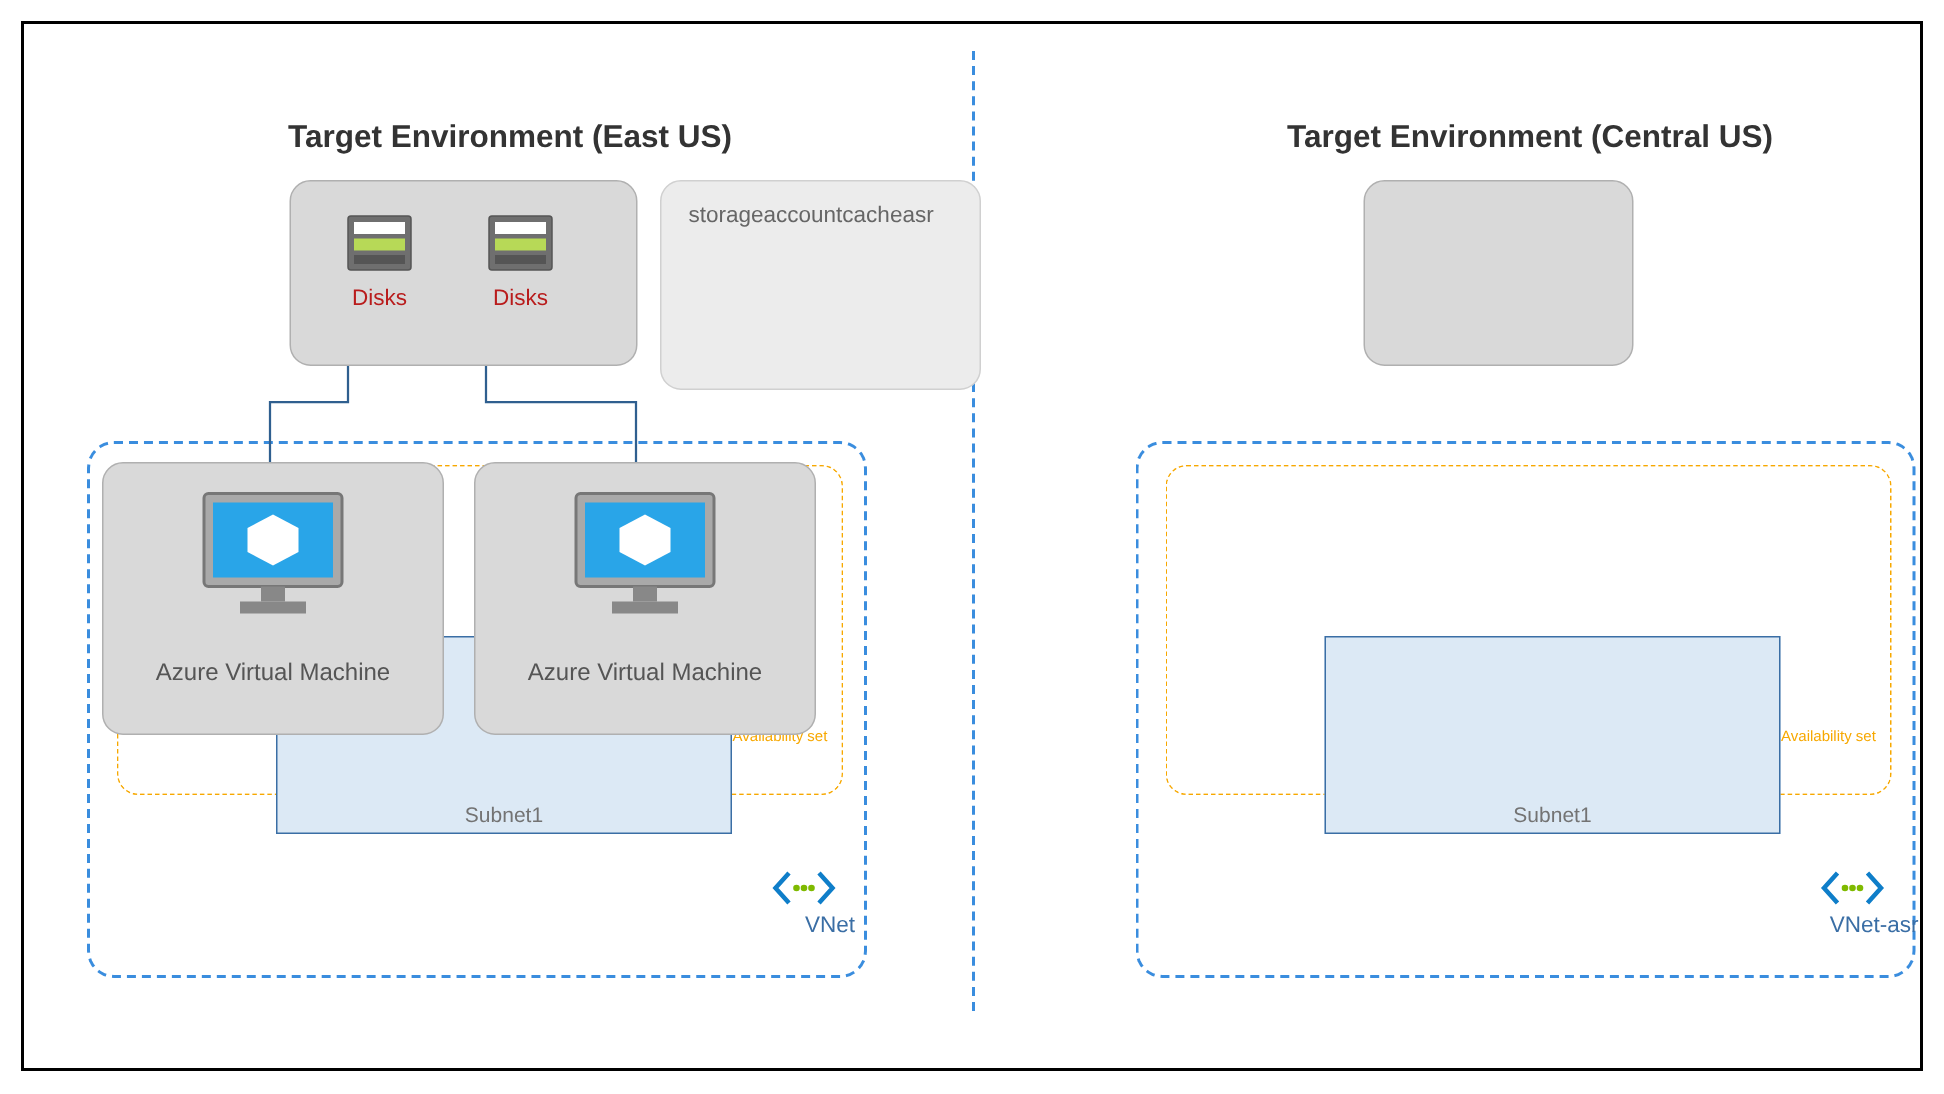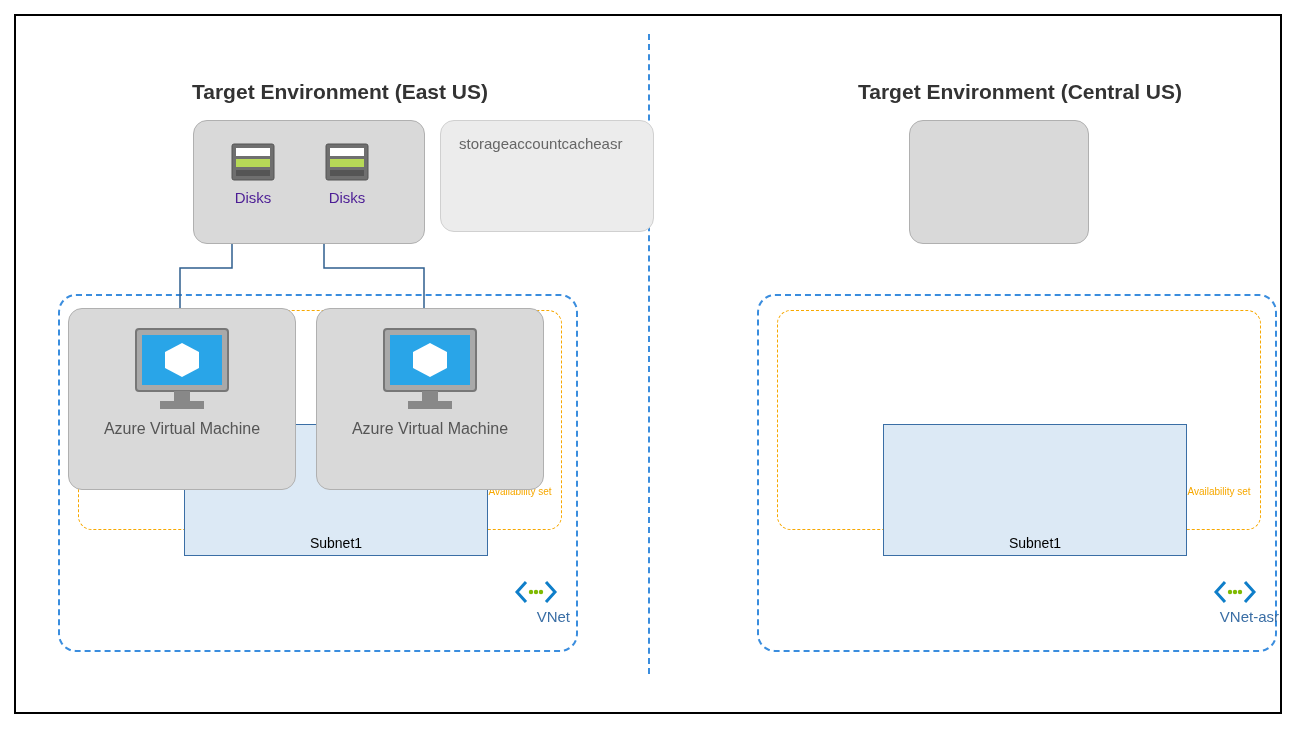--- a/index.html
+++ b/index.html
@@ -8,31 +8,31 @@
 .divider{position:absolute;left:648px;top:34px;height:640px;border-left:2px dashed #3a8dde}
 .env-title{position:absolute;font-size:21px;font-weight:600;color:#333;text-align:center}
 
 
 .gbox{position:absolute;background:#d9d9d9;border:1px solid #b0b0b0;border-radius:14px}
 .lightbox{position:absolute;background:#ececec;border:1px solid #d0d0d0;border-radius:14px}
 .storage-label{position:absolute;font-size:15px;color:#666}
 
 .disk-wrap{position:absolute;text-align:center}
 .disk-icon{width:44px;height:38px;display:inline-block}
-.disk-label{font-size:15px;color:#4c1d95;margin-top:4px}
+.disk-label{font-size:15px;color:#b91c1c;margin-top:4px}
 
 .vm-wrap{position:absolute;text-align:center;width:100%}
 .vm-icon{display:inline-block}
-.vm-label{font-size:16px;color:#555;margin-top:3px}
+.vm-label{font-size:16px;color:#555;margin-top:22px}
 
 .vnet-box{position:absolute;border:2px dashed #3a8dde;border-radius:18px;background:#fff}
 .avail-box{position:absolute;border:1.5px dashed #f7a800;border-radius:14px}
 .avail-label{position:absolute;font-size:10px;color:#f7a800;text-align:center;line-height:1.2}
 .subnet-box{position:absolute;background:#dce9f5;border:1.5px solid #3a6ea5}
-.subnet-label{position:absolute;width:100%;bottom:4px;text-align:center;font-size:14px;color:#000000}
+.subnet-label{position:absolute;width:100%;bottom:4px;text-align:center;font-size:14px;color:#737373}
 .vnet-label{position:absolute;font-size:15px;color:#3a6ea5;text-align:right}
 .vnet-icon{position:absolute}
 
 .conn-path{position:absolute;pointer-events:none}
 </style>
 </head>
 <body>
 
 <div class="outer-border"></div>
 <div class="divider"></div>
@@ -82,21 +82,21 @@
         <rect x="1" y="1" width="42" height="36" rx="2" fill="#6f6f6f" stroke="#555"></rect>
         <rect x="5" y="5" width="34" height="8" fill="#fff"></rect>
         <rect x="5" y="16" width="34" height="8" fill="#b7d957"></rect>
         <rect x="5" y="27" width="34" height="6" fill="#555"></rect>
       </svg>
     </span>
     <div class="disk-label">Disks</div>
   </div>
 </div>
 
-<div class="lightbox" style="left:440px;top:120px;width:214px;height:112px">
+<div class="lightbox" style="left:440px;top:120px;width:214px;height:140px">
   <div class="storage-label" style="left:18px;top:14px">storageaccountcacheasr</div>
 </div>
 
 <div class="gbox" style="left:68px;top:308px;width:228px;height:182px">
   <div class="vm-wrap" style="top:18px;left:0">
     <span class="vm-icon">
       <svg width="96" height="86" viewBox="0 0 96 86">
         <rect x="2" y="2" width="92" height="62" rx="3" fill="#a9a9a9" stroke="#777" stroke-width="2"></rect>
         <rect x="8" y="8" width="80" height="50" fill="#29a5e8"></rect>
         <polygon points="48,16 65,25 65,41 48,50 31,41 31,25" fill="#fff"></polygon>

